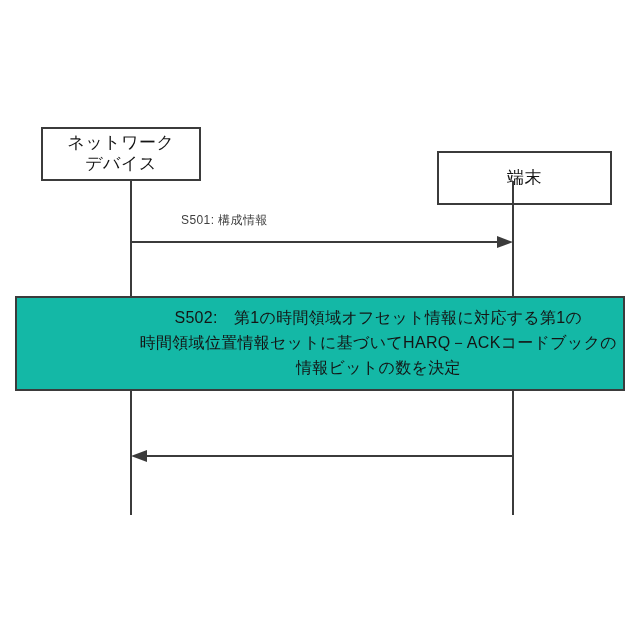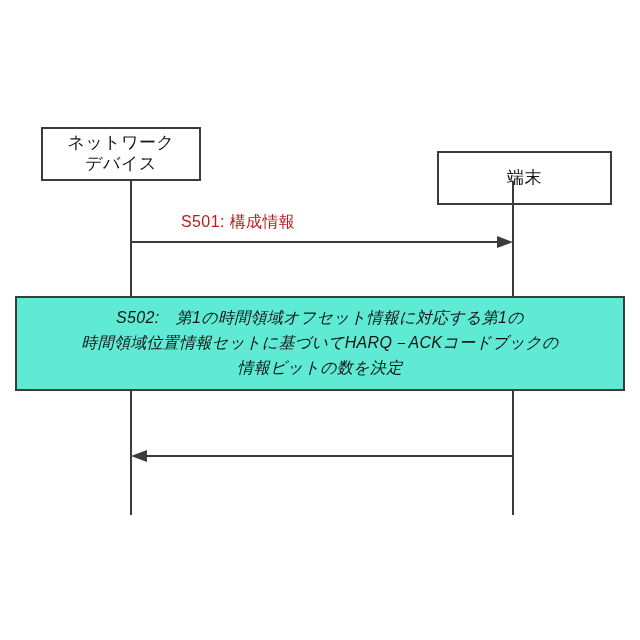--- a/index.html
+++ b/index.html
@@ -89,48 +89,47 @@
     top: 236px;
     border-left: 16px solid #3b3b3b;
   }
   #arrow-s503-head {
     left: 131px;
     top: 450px;
     border-right: 16px solid #3b3b3b;
   }
   .msg-label {
     position: absolute;
-    font-size: 16px;
+    font-size: 12px;
     letter-spacing: 0.4px;
     white-space: nowrap;
-    color: #b91c1c;
+    color: #404040;
   }
   #msg-s501-label {
     left: 181px;
     top: 212px;
   }
   #msg-s503-label {
     left: 198px;
     top: 427px;
   }
 
   
   #process-s502 {
     position: absolute;
     box-sizing: border-box;
     left: 15px;
     top: 296px;
     width: 610px;
     height: 95px;
     border: 2px solid #3b3b3b;
-    background: #5eead4;
+    background: #14b8a6;
     display: flex;
     align-items: center;
-    justify-content: center;
-    font-style: italic;
+    justify-content: flex-end;
   }
   #process-s502-text {
     font-size: 16px;
     line-height: 1.55;
     text-align: center;
     letter-spacing: 0.3px;
     white-space: pre-line;
     color: #141414;
     padding: 0 6px;
   }

